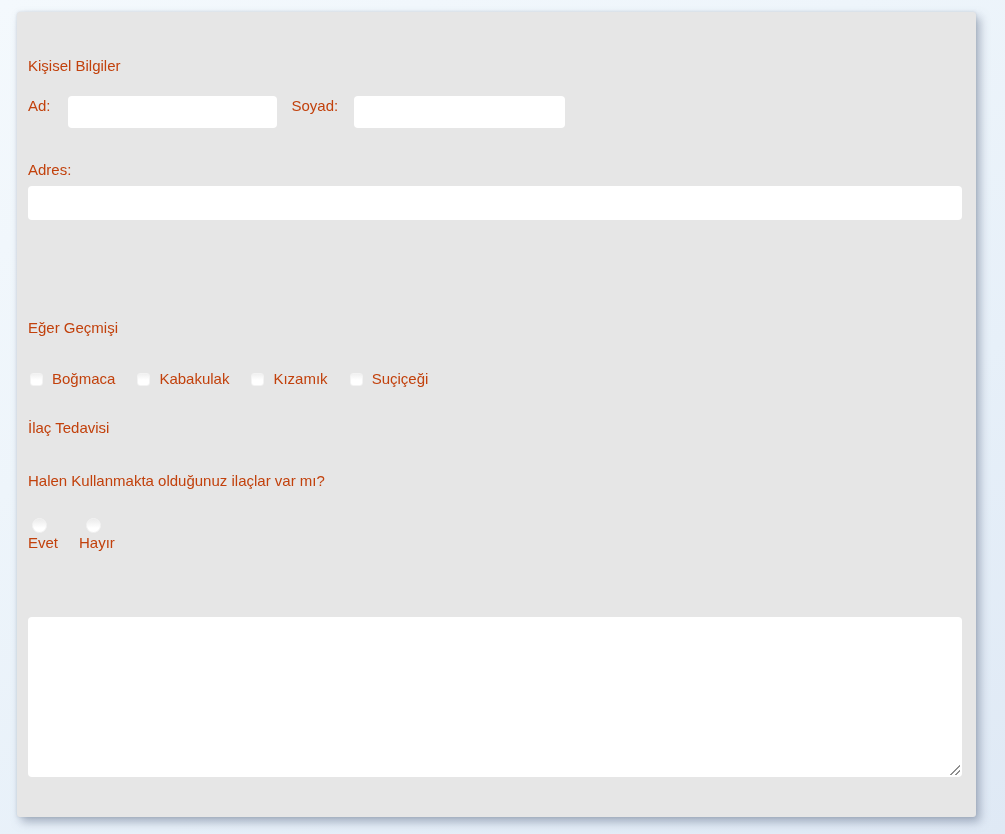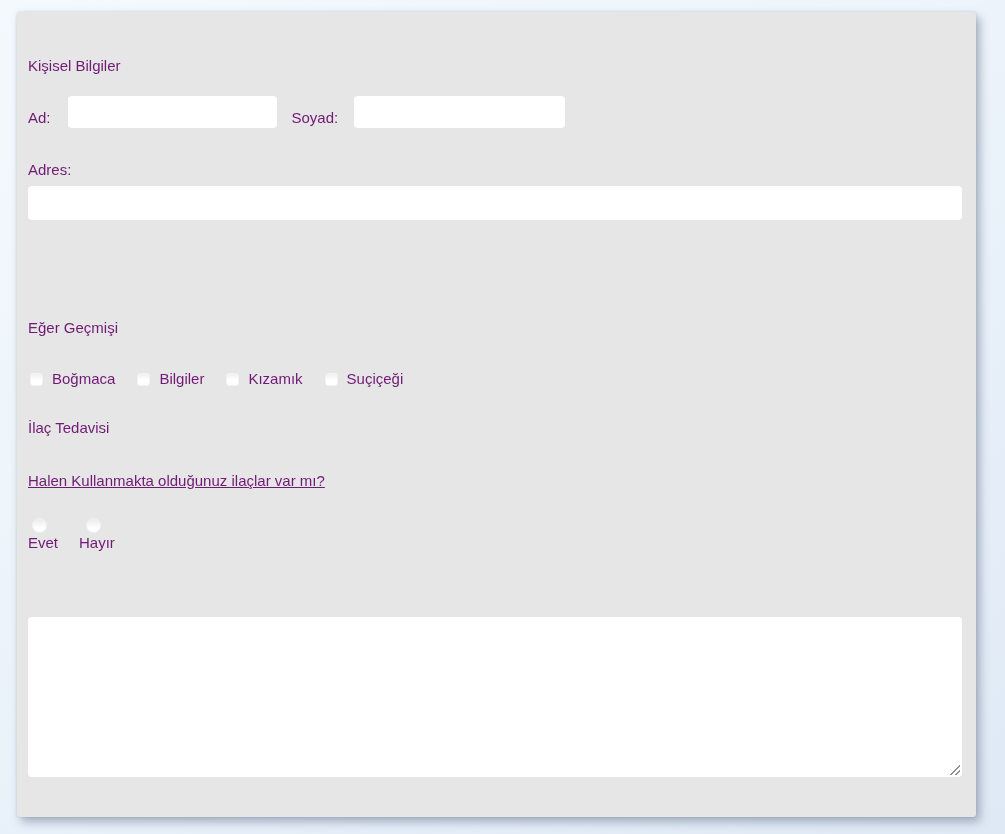--- a/index.html
+++ b/index.html
@@ -25,36 +25,36 @@
     border-radius: 3px;
     box-shadow: 4px 5px 10px rgba(110, 122, 145, 0.55),
                 0 0 3px rgba(110, 122, 145, 0.25);
   }
 
   .abs { position: absolute; }
 
   .lbl {
     font-size: 15px;
     line-height: 20px;
-    color: #701a75;
+    color: #c2410c;
     white-space: nowrap;
   }
 
   .txt-input {
     background: #ffffff;
     border: none;
     border-radius: 4px;
     font-family: "Liberation Sans", "DejaVu Sans", sans-serif;
     font-size: 15px;
     color: #1c1c1c;
     padding: 0 8px;
     outline: none;
   }
 
-  .row { display: flex; align-items: flex-end; }
+  .row { display: flex; align-items: flex-start; }
 
   .cb {
     appearance: none;
     -webkit-appearance: none;
     width: 13px;
     height: 13px;
     border-radius: 3px;
     background: linear-gradient(#f0f0f0, #ffffff 55%);
     border: 1px solid #f3f3f3;
     margin: 0 9px 0 0;
@@ -131,35 +131,35 @@
 
   <div class="abs lbl" style="left:11px; top:306px;">Eğer Geçmişi</div>
 
   <div class="abs row" style="left:13px; top:357px;">
     <label class="check-group">
       <input type="checkbox" class="cb" style="">
       <span class="lbl">Boğmaca</span>
     </label>
     <label class="check-group">
       <input type="checkbox" class="cb" style="">
-      <span class="lbl">Bilgiler</span>
+      <span class="lbl">Kabakulak</span>
     </label>
     <label class="check-group">
       <input type="checkbox" class="cb" style="">
       <span class="lbl">Kızamık</span>
     </label>
     <label class="check-group">
       <input type="checkbox" class="cb" style="">
       <span class="lbl">Suçiçeği</span>
     </label>
   </div>
 
   <div class="abs lbl" style="left:11px; top:406px;">İlaç Tedavisi</div>
 
-  <div class="abs lbl" style="left:11px; top:459px;text-decoration:underline;">Halen Kullanmakta olduğunuz ilaçlar var mı?</div>
+  <div class="abs lbl" style="left:11px; top:459px;">Halen Kullanmakta olduğunuz ilaçlar var mı?</div>
 
   <div class="abs row" style="left:11px; top:506px;">
     <label class="radio-group">
       <input type="radio" name="meds" class="radio" style="">
       <span class="lbl">Evet</span>
     </label>
     <label class="radio-group">
       <input type="radio" name="meds" class="radio" style="">
       <span class="lbl">Hayır</span>
     </label>

